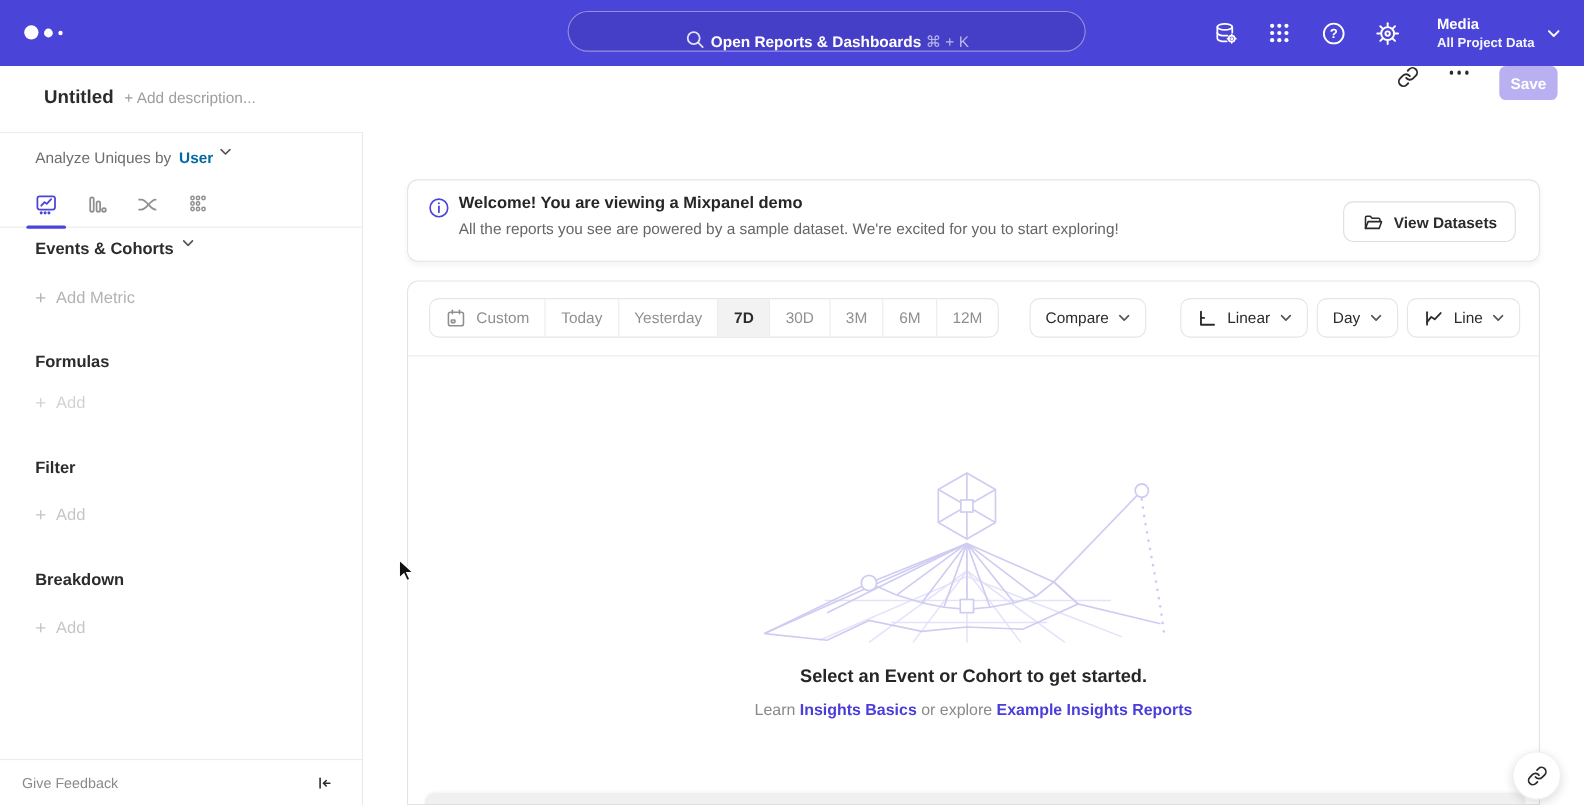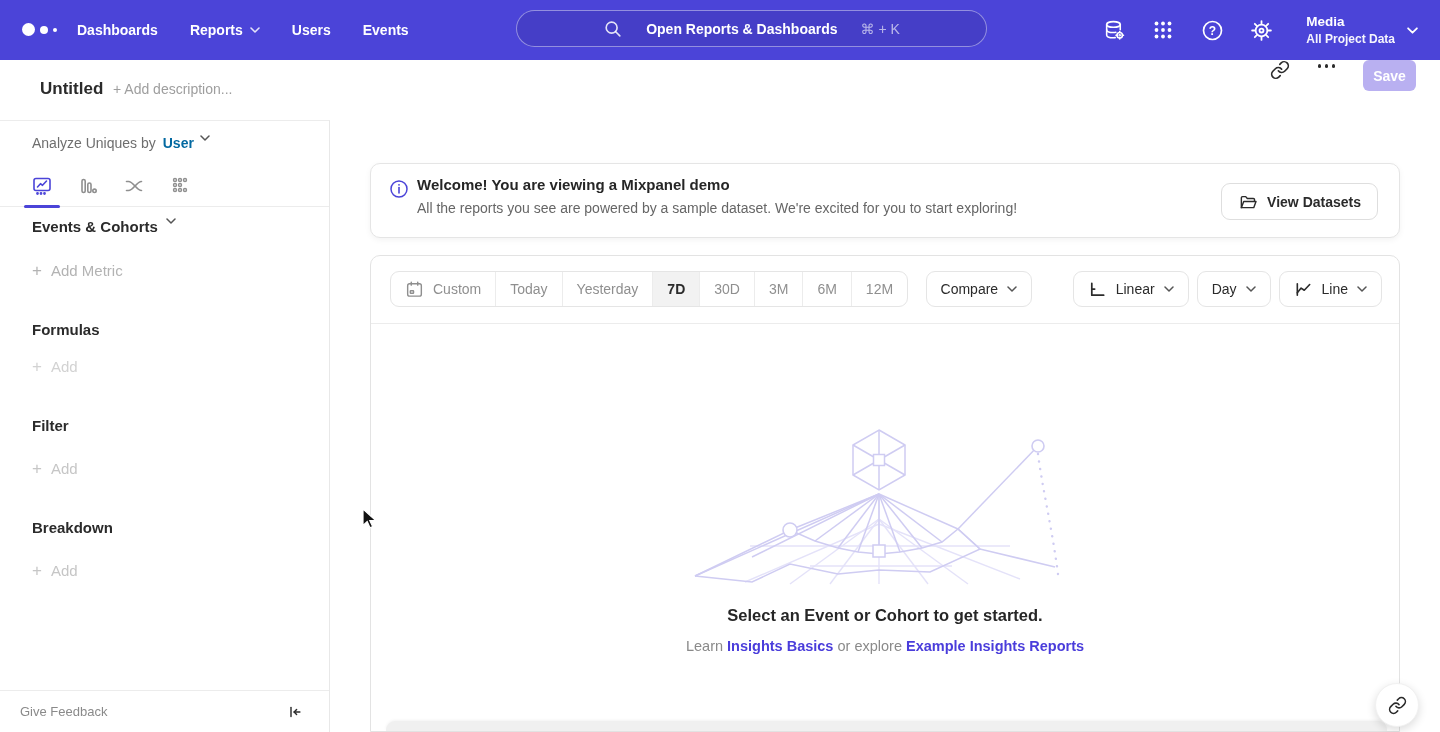--- a/index.html
+++ b/index.html
@@ -9,21 +9,21 @@
 
   
   .topnav{position:absolute;top:0;left:0;width:1440px;height:60px;background:#4b44d8;color:#fff}
   .logo{position:absolute;left:22px;top:23px;display:flex;align-items:center;gap:5px}
   .logo .d1{width:13px;height:13px;border-radius:50%;background:#fff}
   .logo .d2{width:8px;height:8px;border-radius:50%;background:#fff}
   .logo .d3{width:4px;height:4px;border-radius:50%;background:#fff}
   .nav-items{position:absolute;left:77px;top:0;height:60px;display:flex;align-items:center;gap:32px;font-size:14px;font-weight:600}
   .nav-item{display:flex;align-items:center;gap:7px;cursor:pointer;white-space:nowrap}
   .nav-item .chev{opacity:.85}
-  .search-pill{position:absolute;left:516px;top:10px;width:471px;height:37px;border:1px solid rgba(255,255,255,.42);background:rgba(0,0,0,.08);border-radius:19px;display:flex;align-items:center;justify-content:center;gap:23px;font-size:14px;cursor:pointer}
+  .search-pill{position:absolute;left:516px;top:10px;width:471px;height:37px;border:1px solid rgba(255,255,255,.42);background:rgba(0,0,0,.08);border-radius:19px;display:flex;align-items:flex-end;justify-content:center;gap:4px;font-size:14px;cursor:pointer}
   .search-label{font-weight:700}
   .search-short{color:rgba(255,255,255,.62)}
   .nav-right{position:absolute;right:0;top:0;height:60px;display:flex;align-items:center;gap:25px;padding-right:22px}
   .nav-icon{width:24px;height:24px;display:flex;align-items:center;justify-content:center;cursor:pointer}
   .project{display:flex;align-items:center;gap:12px;margin-left:8px;cursor:pointer}
   .project-text{line-height:1.35;text-align:left}
   .project-name{font-size:13.5px;font-weight:700}
   .project-scope{font-size:12px;font-weight:700;opacity:.95}
 
   
@@ -62,21 +62,21 @@
 
   
   .card{position:absolute;left:370px;top:255px;width:1030px;height:477px;border:1px solid #e3e3e3;border-radius:10px 10px 0 0;background:#fff}
   .card-toolbar{position:absolute;top:15px;left:19px;right:17px;height:36px}
   .seg{display:inline-flex;vertical-align:top;border:1px solid #e5e5e5;border-radius:9px;overflow:hidden;height:36px;background:#fff}
   .seg-item{display:flex;align-items:center;padding:0 14px;font-size:14px;color:#8f8f8f;border-left:1px solid #ececec;cursor:pointer;white-space:nowrap}
   .seg-item:first-child{border-left:none;gap:9px}
   .seg-item.selected{background:#f2f2f2;color:#2b2b2b;font-weight:700}
   .tb-btn{display:inline-flex;vertical-align:top;align-items:center;gap:9px;height:36px;padding:0 14px;border:1px solid #e5e5e5;border-radius:9px;background:#fff;font-size:14px;color:#2b2b2b;font-weight:500;font-family:inherit;cursor:pointer;white-space:nowrap}
   .tb-btn .chev{color:#555}
-  .compare{margin-left:13px}
+  .compare{margin-left:23px}
   .toolbar-right{position:absolute;right:0;top:0;display:flex;gap:8px}
   .card-divider{position:absolute;top:67px;left:0;width:100%;border-top:1px solid #ececec}
   .empty{position:absolute;top:68px;left:0;right:0;bottom:10px;display:flex;flex-direction:column;align-items:center}
   .illus{margin-top:100px}
   .empty-title{margin-top:20px;font-size:16.5px;font-weight:700;color:#262626}
   .empty-links{margin-top:13px;font-size:14.5px;color:#8a8a8a}
   .empty-links .lnk{color:#4a3ddb;font-weight:600;cursor:pointer}
   .table-peek{position:absolute;bottom:0;left:15px;width:1001px;height:10px;background:#f0f0f0;border-radius:9px 9px 0 0;box-shadow:0 -1px 3px rgba(0,0,0,.05)}
 
   .float-btn{position:absolute;left:1375px;top:683px;width:44px;height:44px;border-radius:50%;background:#fff;border:1px solid #f1f1f1;box-shadow:0 3px 10px rgba(0,0,0,.14);display:flex;align-items:center;justify-content:center;cursor:pointer}
@@ -85,37 +85,20 @@
 </style>
 </head>
 <body>
 
 <div class="topnav">
   <div class="logo">
       <i class="d1"></i>
       <i class="d2"></i>
       <i class="d3"></i>
     </div>
-  <div class="nav-items">
-    <span class="nav-item">
-        <span>Dashboards</span>
-      </span>
-    <span class="nav-item">
-        <span>Reports</span>
-      <svg class="chev" width="10" height="6" viewBox="0 0 10 6">
-          <path d="M1 1l4 4 4-4" fill="none" stroke="currentColor" stroke-width="1.6" stroke-linecap="round" stroke-linejoin="round"></path>
-        </svg>
-    </span>
-    <span class="nav-item">
-        <span>Users</span>
-      </span>
-    <span class="nav-item">
-        <span>Events</span>
-      </span>
-  </div>
 
   <div class="search-pill">
     <svg width="20" height="20" viewBox="0 0 22 22">
         <circle cx="9.5" cy="9.5" r="6" fill="none" stroke="rgba(255,255,255,.85)" stroke-width="1.8"></circle>
         <line x1="14" y1="14" x2="18.5" y2="18.5" stroke="rgba(255,255,255,.85)" stroke-width="1.8" stroke-linecap="round"></line>
       </svg>
     <span class="search-label">Open Reports &amp; Dashboards</span>
     <span class="search-short">⌘ + K</span>
   </div>
 

